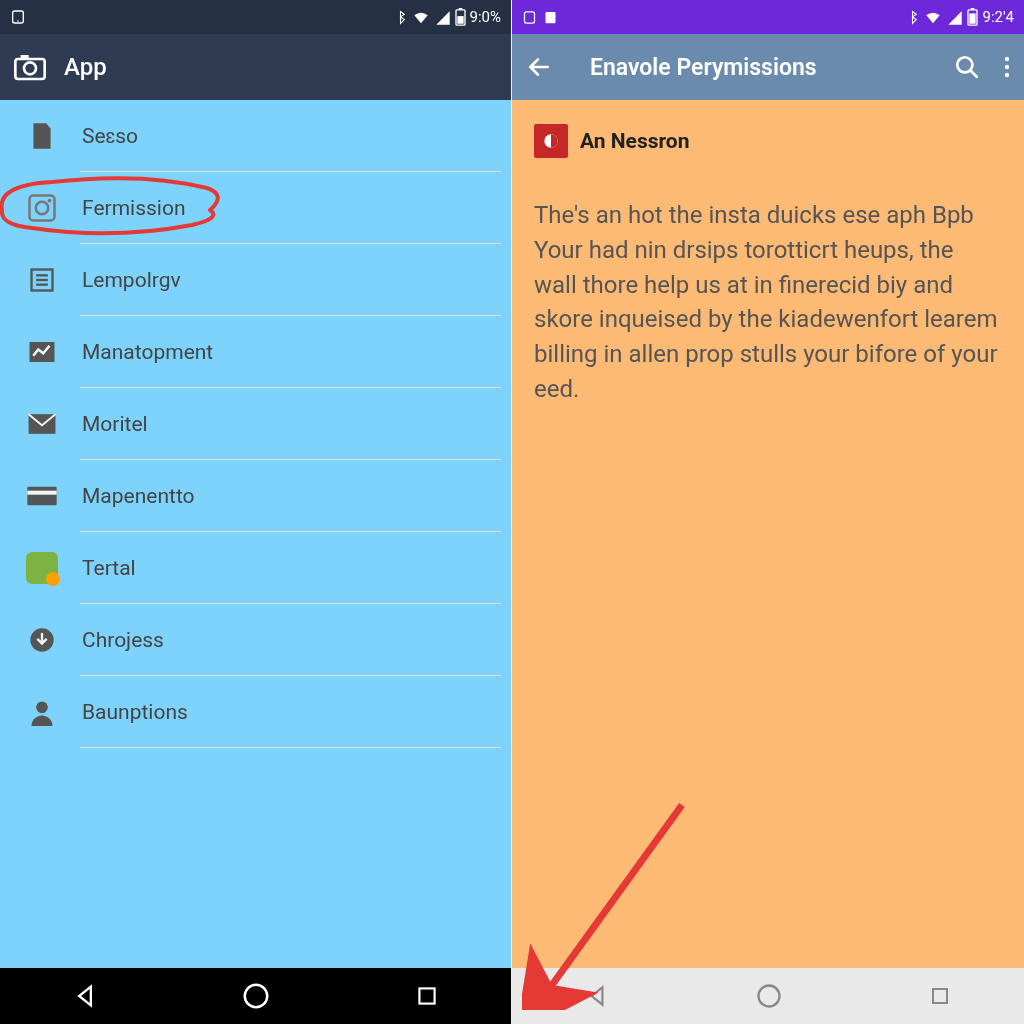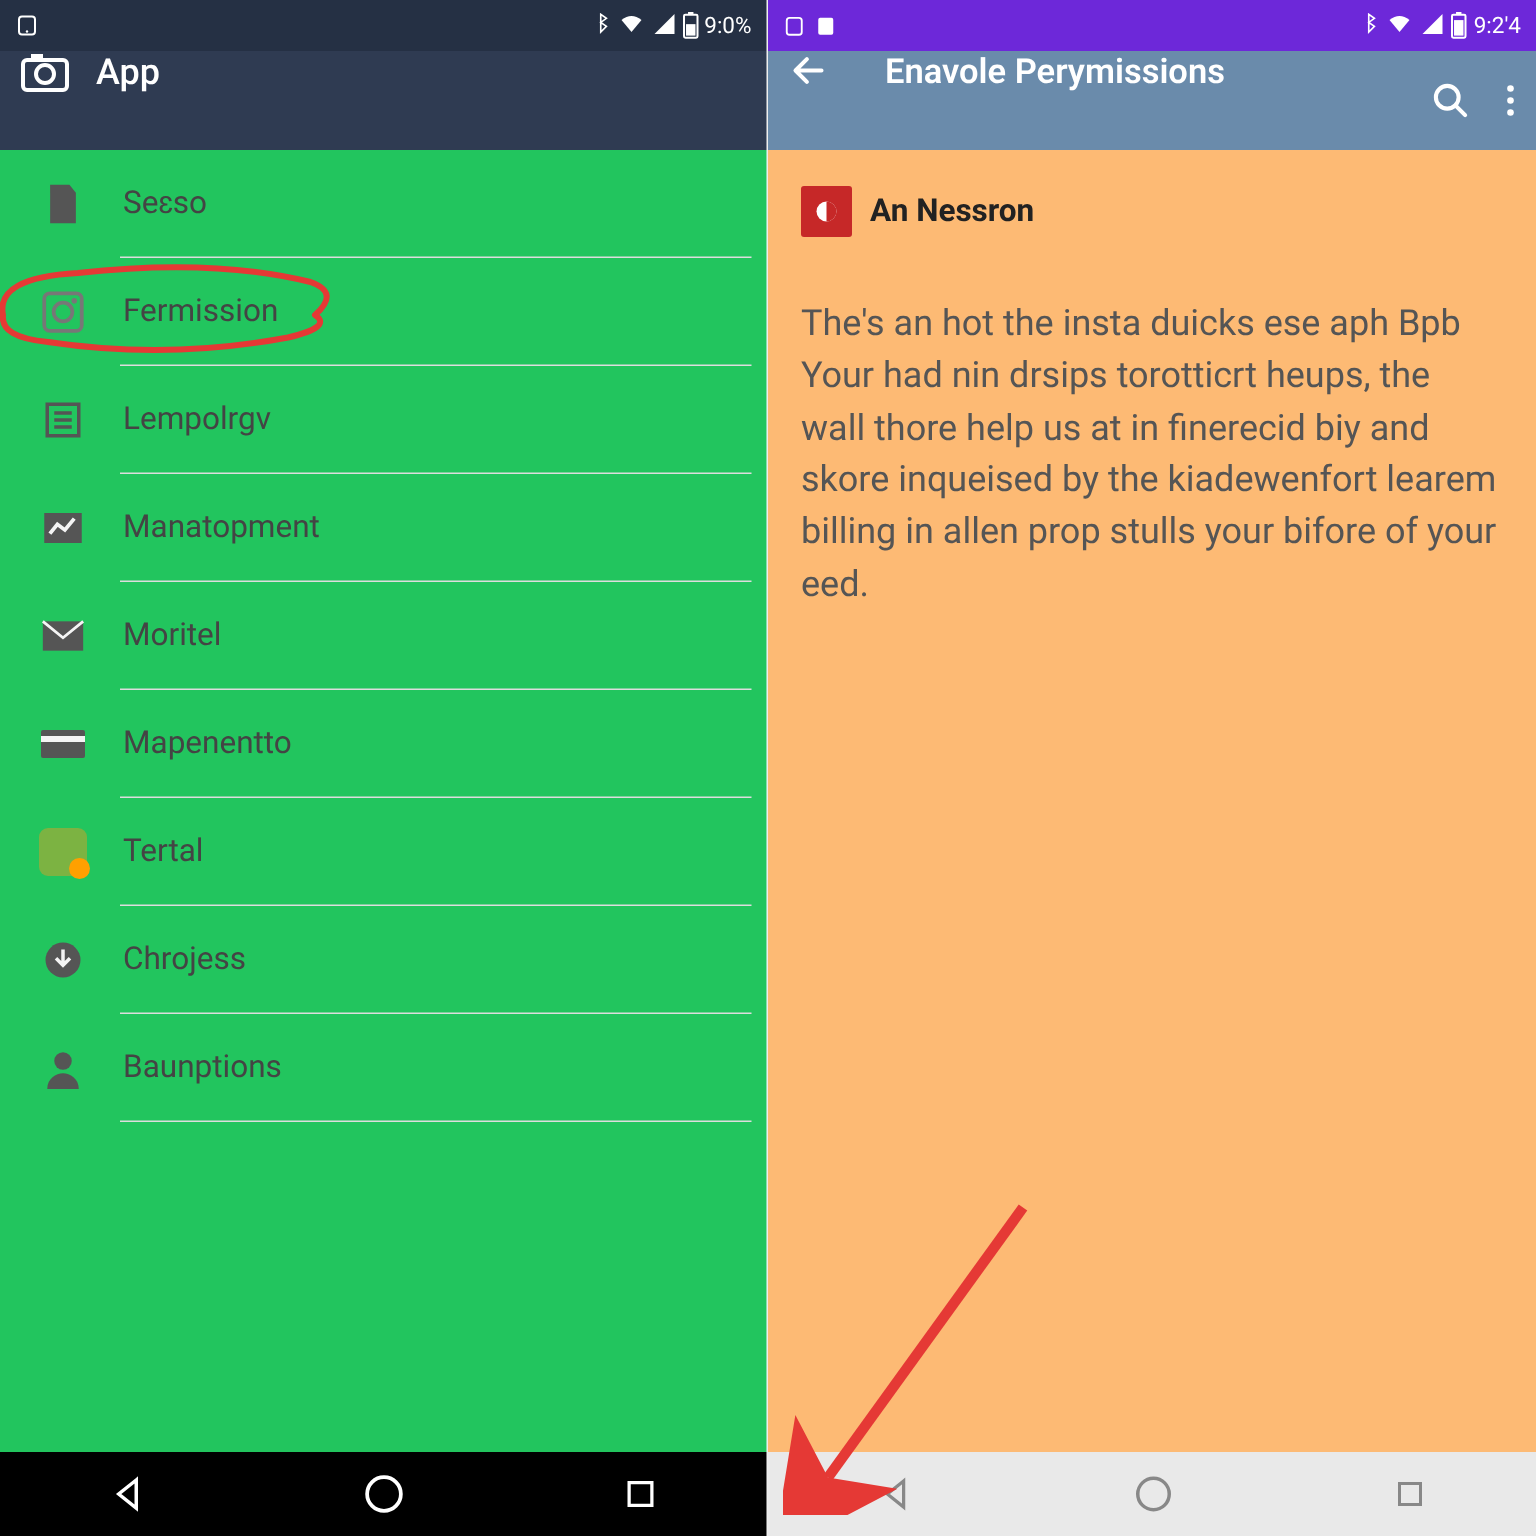--- a/index.html
+++ b/index.html
@@ -6,34 +6,34 @@
   html, body { width: 1024px; height: 1024px; font-family: Roboto, Arial, sans-serif; background: #fff; }
   .container { display: flex; width: 1024px; height: 1024px; position: relative; }
   .phone { width: 512px; height: 1024px; display: flex; flex-direction: column; position: relative; }
   .phone-left { border-right: 1px solid #eee; }
 
   
   .statusbar { height: 34px; display: flex; align-items: center; justify-content: space-between; padding: 0 10px; color: #fff; font-size: 15px; }
   .statusbar.dark { background: #253044; }
   .statusbar.light { background: #6d28d9; }
   .statusbar .left { display: flex; align-items: center; gap: 6px; }
-  .statusbar .right { display: flex; align-items: flex-start; gap: 4px; }
+  .statusbar .right { display: flex; align-items: flex-end; gap: 4px; }
   .statusbar svg { fill: #fff; }
 
   
-  .appbar { height: 66px; display: flex; padding: 0 14px; color: #fff; }
+  .appbar { height: 66px; display: flex; align-items: center; padding: 0 14px; color: #fff; }
   .appbar.dark { background: #2f3b52; }
   .appbar.light { background: #6a8bab; gap: 12px; }
   .appbar .title { font-size: 24px; font-weight: 500; margin-left: 18px; }
   .appbar .title-light { font-size: 23px; font-weight: 600; margin-left: 26px; flex: 1; }
   .appbar .actions { display: flex; align-items: center; gap: 24px; }
   .appbar svg { fill: #fff; }
 
   
-  .list { flex: 1; background: #22c55e; overflow: hidden; }
+  .list { flex: 1; background: #7dd3fc; overflow: hidden; }
   .list-item { display: flex; align-items: center; height: 72px; padding-left: 24px; position: relative; }
   .list-item .icon-box { width: 36px; height: 36px; display: flex; align-items: center; justify-content: center; }
   .list-item .label { margin-left: 22px; font-size: 21px; color: #444; }
   .list-item::after { content: ""; position: absolute; bottom: 0; left: 80px; right: 10px; height: 1px; background: #ddd; }
 
   
   .navbar { height: 56px; display: flex; align-items: center; justify-content: space-around; }
   .navbar.dark { background: #000; }
   .navbar.light { background: #e9e9e9; }
   .navbar svg.dark-nav { stroke: #fff; fill: none; }

